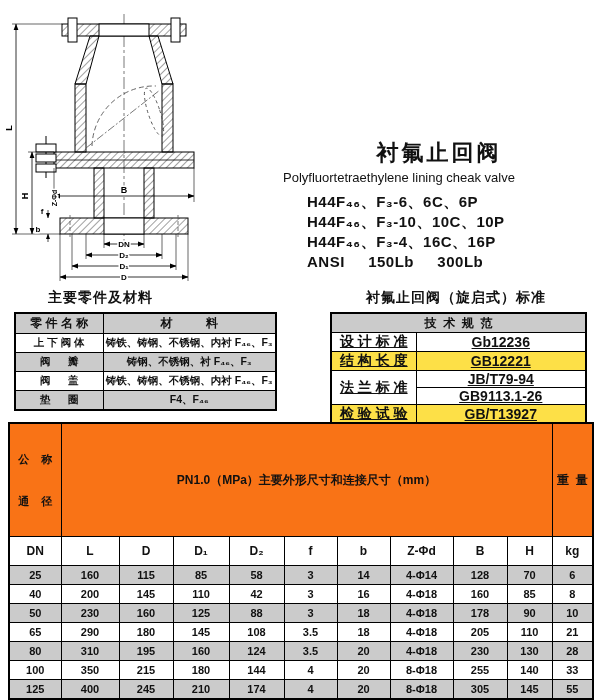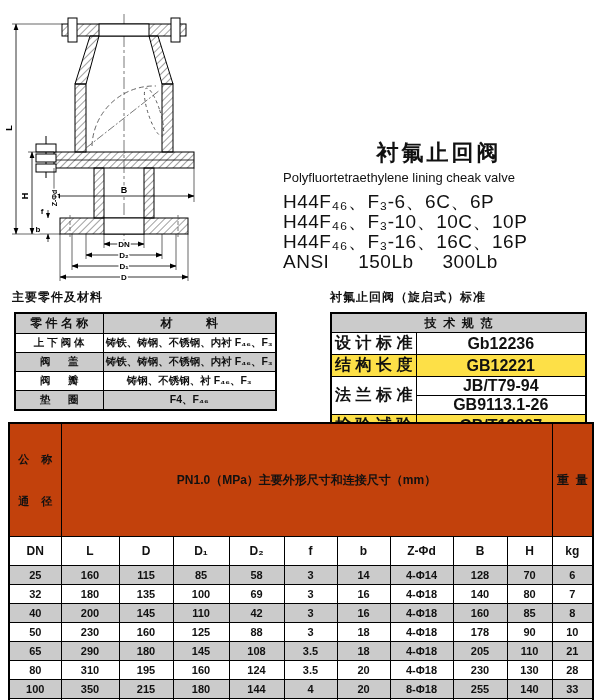--- a/index.html
+++ b/index.html
@@ -3,37 +3,37 @@
 <meta charset="utf-8">
 <style>
   html,body{margin:0;padding:0;background:#fff;}
   .page{position:relative;width:600px;height:700px;background:#fff;overflow:hidden;
         font-family:"Liberation Sans","DejaVu Sans",sans-serif;color:#111;}
   
   .title-block{position:absolute;left:283px;top:138px;width:312px;}
   .title-block h1{margin:0;font-size:22px;font-weight:bold;letter-spacing:3px;white-space:pre;text-align:center;}
   .subtitle{font-size:13px;margin-top:2px;white-space:pre;}
   .models{margin-top:7px;}
-  .model-line{font-size:19px;font-weight:normal;line-height:20px;white-space:pre;letter-spacing:0.5px;}
+  .model-line{font-size:15px;font-weight:bold;line-height:20px;white-space:pre;letter-spacing:0.5px;margin-left:24px;}
   
-  .sec-title{position:absolute;font-size:12px;font-weight:bold;letter-spacing:1px;white-space:pre;}
+  .sec-title{position:absolute;font-size:14px;font-weight:bold;letter-spacing:1px;white-space:pre;margin-left:36px;}
   
   table{border-collapse:collapse;table-layout:fixed;padding-left:17px;}
   th,td{border:1px solid #000;text-align:center;font-weight:bold;
         padding:0;overflow:hidden;white-space:pre;}
   .parts-table{position:absolute;left:14px;top:312px;width:263px;font-size:11px;border:2px solid #000;}
   .parts-table th{height:19px;background:#cbcbcb;font-size:12px;}
   .parts-table td{height:18px;font-size:10.5px;margin-top:12px;}
   .parts-table tbody tr:nth-child(even) td{background:#cbcbcb;}
   .std-table{position:absolute;left:330px;top:312px;width:257px;font-size:11px;border:2px solid #000;}
   .std-table th{height:18px;background:#cbcbcb;font-size:12px;}
-  .std-table td{height:16px;font-size:16px;}
+  .std-table td{height:16px;font-size:14px;text-decoration:underline;}
   .std-table tr.gray td{background:#fde047;}
   .dim-table{position:absolute;left:8px;top:422px;width:584px;font-size:11px;border:2px solid #000;}
-  .dim-table thead th{background:#c2410c;}
+  .dim-table thead th{background:#f97316;}
   .dim-table thead tr.sub th{background:#fff;height:28px;font-size:12px;}
   .dim-table thead tr.main th{height:32px;font-size:12px;}
   .dim-table td{height:18px;}
   .dim-table tbody tr:nth-child(odd) td{background:#cbcbcb;}
   .two-line{line-height:14px;font-size:11px;}
   
   .drawing{position:absolute;left:2px;top:6px;}
   .drawing text{font-family:"Liberation Sans","DejaVu Sans",sans-serif;font-weight:bold;
                 paint-order:stroke;stroke:#fff;stroke-width:3px;}
 </style>
@@ -123,21 +123,21 @@
     <line x1="58" y1="271" x2="186" y2="271" stroke="#000" stroke-width="0.8" marker-start="url(#ar)" marker-end="url(#ar)"></line>
     <text x="122" y="274" font-size="8" text-anchor="middle">D</text>
   </svg>
 
   <div class="title-block">
     <h1>衬氟止回阀</h1>
     <div class="subtitle">Polyfluortetraethylene lining cheak valve</div>
     <div class="models">
       <div class="model-line">H44F₄₆、F₃-6、6C、6P</div>
       <div class="model-line">H44F₄₆、F₃-10、10C、10P</div>
-      <div class="model-line">H44F₄₆、F₃-16、16C、16P</div>
+      <div class="model-line">H44F₄₆、F₃-4、16C、16P</div>
       <div class="model-line">ANSI     150Lb     300Lb</div>
     </div>
   </div>
 
   <div class="sec-title" style="left:12px;top:289px;">主要零件及材料</div>
   <table class="parts-table">
     <colgroup>
         <col style="width:88px">
         <col>
       </colgroup>
@@ -146,26 +146,26 @@
         <th>零 件 名 称</th>
         <th>材          料</th>
       </tr>
     </thead>
     <tbody>
         <tr>
           <td>上 下 阀 体</td>
           <td>铸铁、铸钢、不锈钢、内衬 F₄₆、F₃</td>
         </tr>
         <tr>
+          <td>阀      瓣</td>
+          <td>铸钢、不锈钢、衬 F₄₆、F₃</td>
+        </tr>
+        <tr>
           <td>阀      盖</td>
           <td>铸铁、铸钢、不锈钢、内衬 F₄₆、F₃</td>
-        </tr>
-        <tr>
-          <td>阀      瓣</td>
-          <td>铸钢、不锈钢、衬 F₄₆、F₃</td>
         </tr>
         <tr>
           <td>垫      圈</td>
           <td>F4、F₄₆</td>
         </tr>
       </tbody>
   </table>
 
   <div class="sec-title" style="left:330px;top:289px;text-align:right;">衬氟止回阀（旋启式）标准</div>
   <table class="std-table">
@@ -246,33 +246,20 @@
           <td>85</td>
           <td>58</td>
           <td>3</td>
           <td>14</td>
           <td>4-Φ14</td>
           <td>128</td>
           <td>70</td>
           <td>6</td>
         </tr>
         <tr>
-          <td>32</td>
-          <td>180</td>
-          <td>135</td>
-          <td>100</td>
-          <td>69</td>
-          <td>3</td>
-          <td>16</td>
-          <td>4-Φ18</td>
-          <td>140</td>
-          <td>80</td>
-          <td>7</td>
-        </tr>
-        <tr>
           <td>40</td>
           <td>200</td>
           <td>145</td>
           <td>110</td>
           <td>42</td>
           <td>3</td>
           <td>16</td>
           <td>4-Φ18</td>
           <td>160</td>
           <td>85</td>

